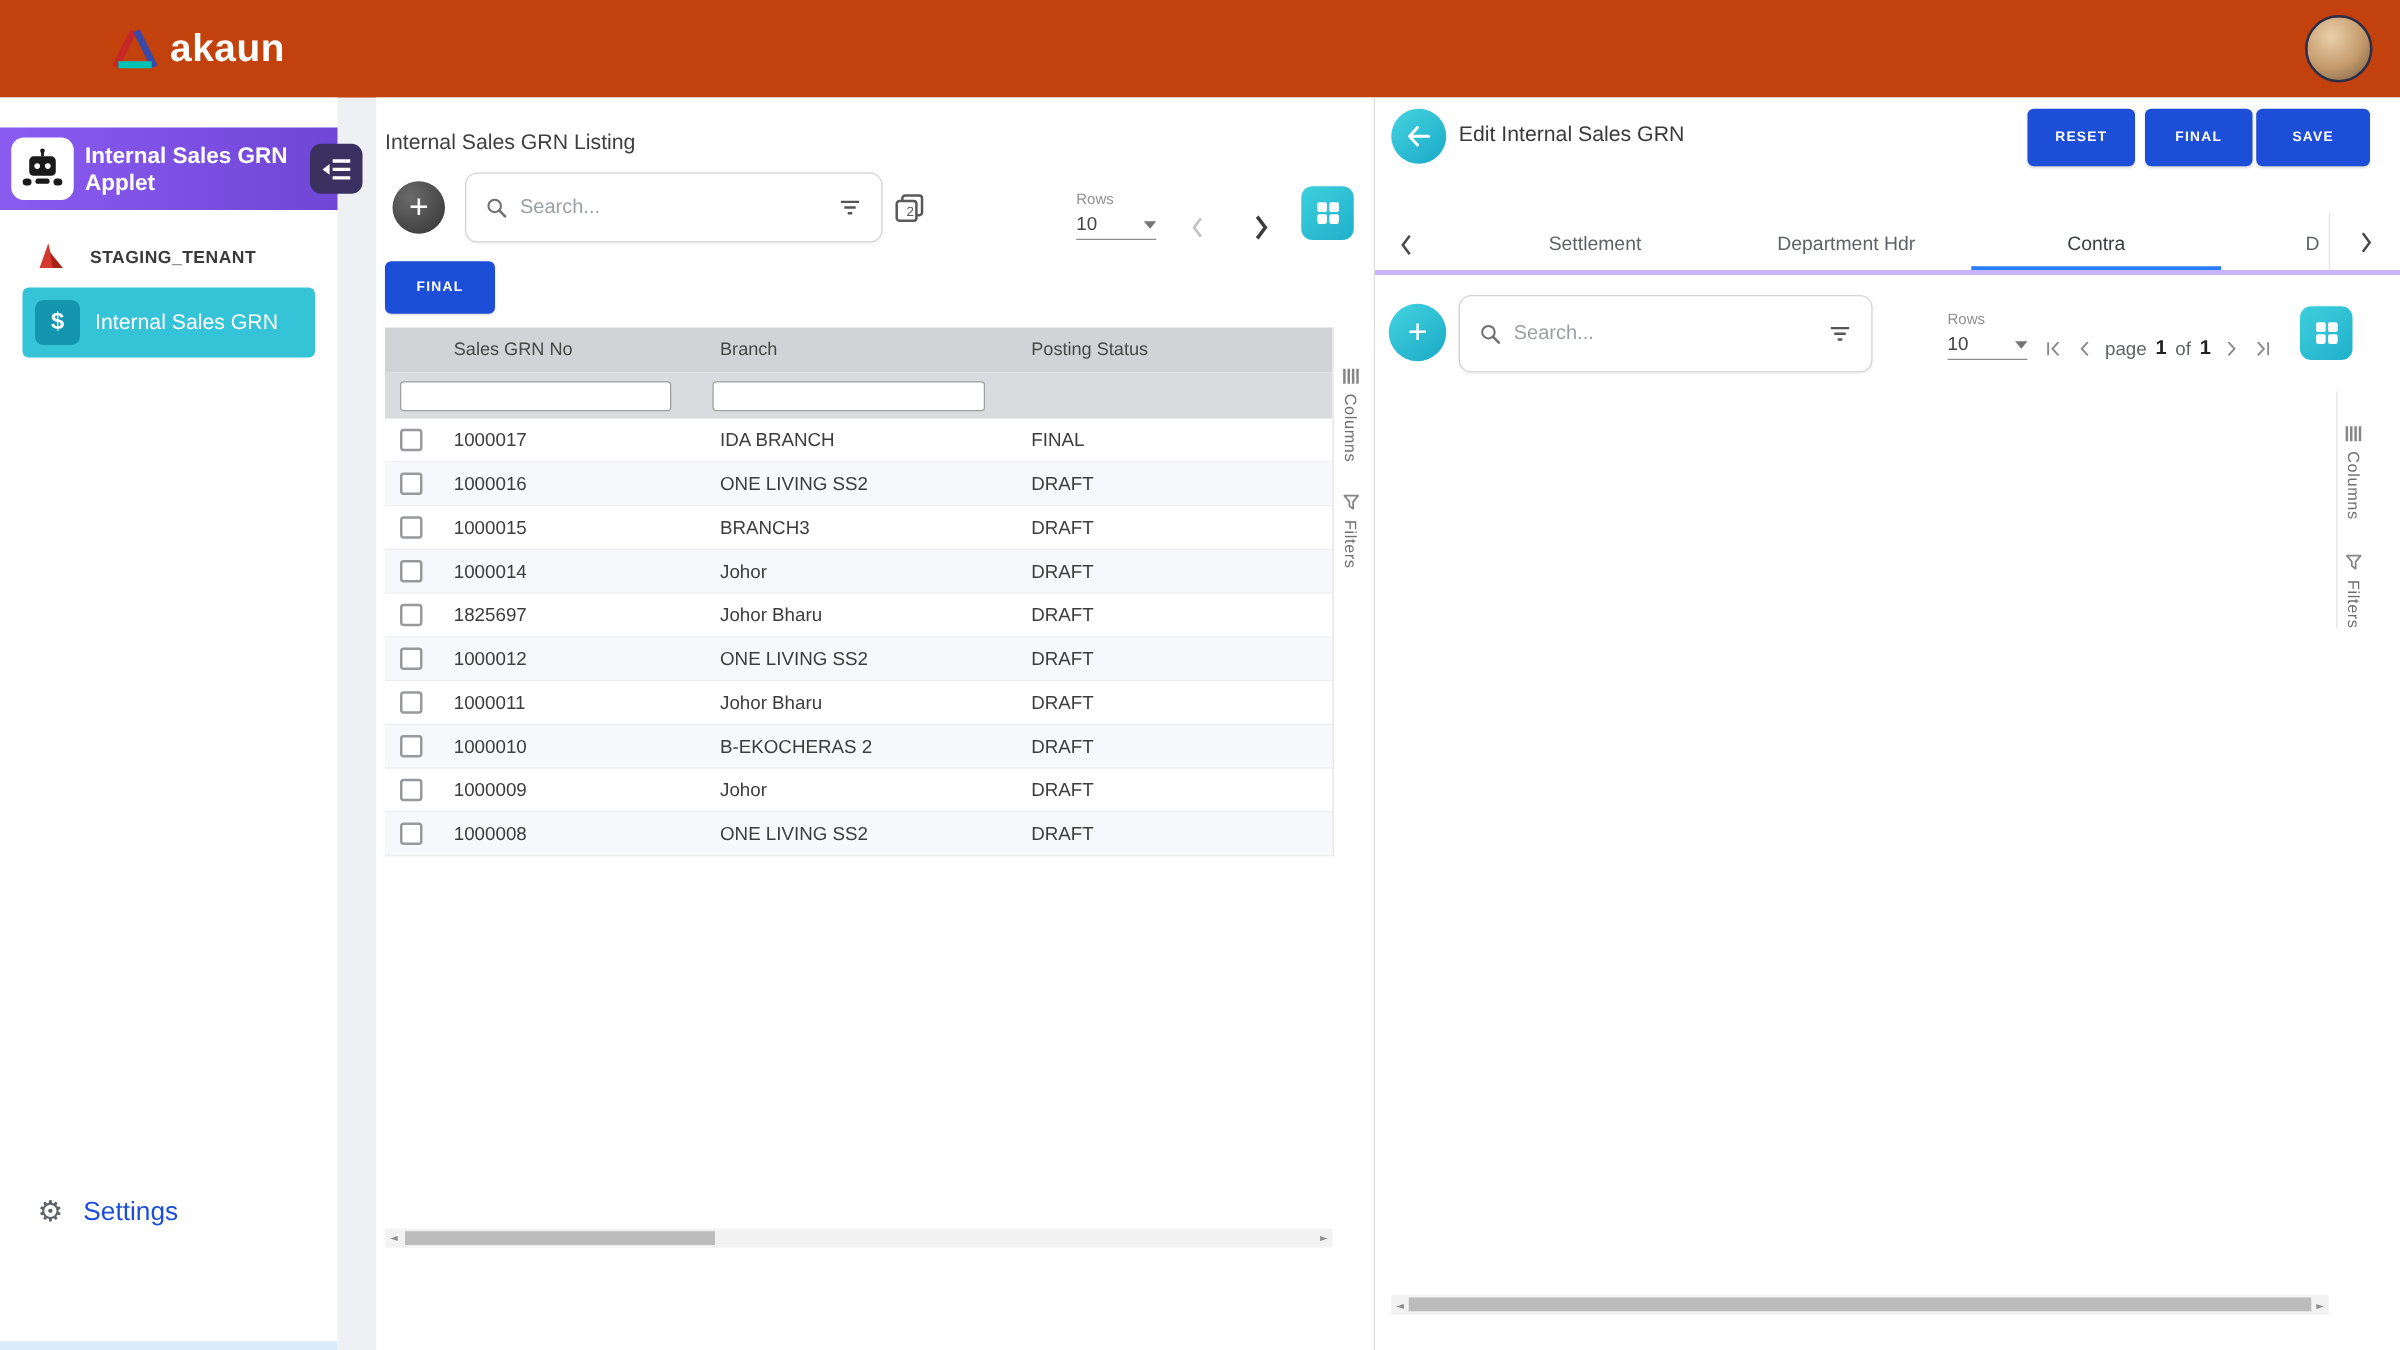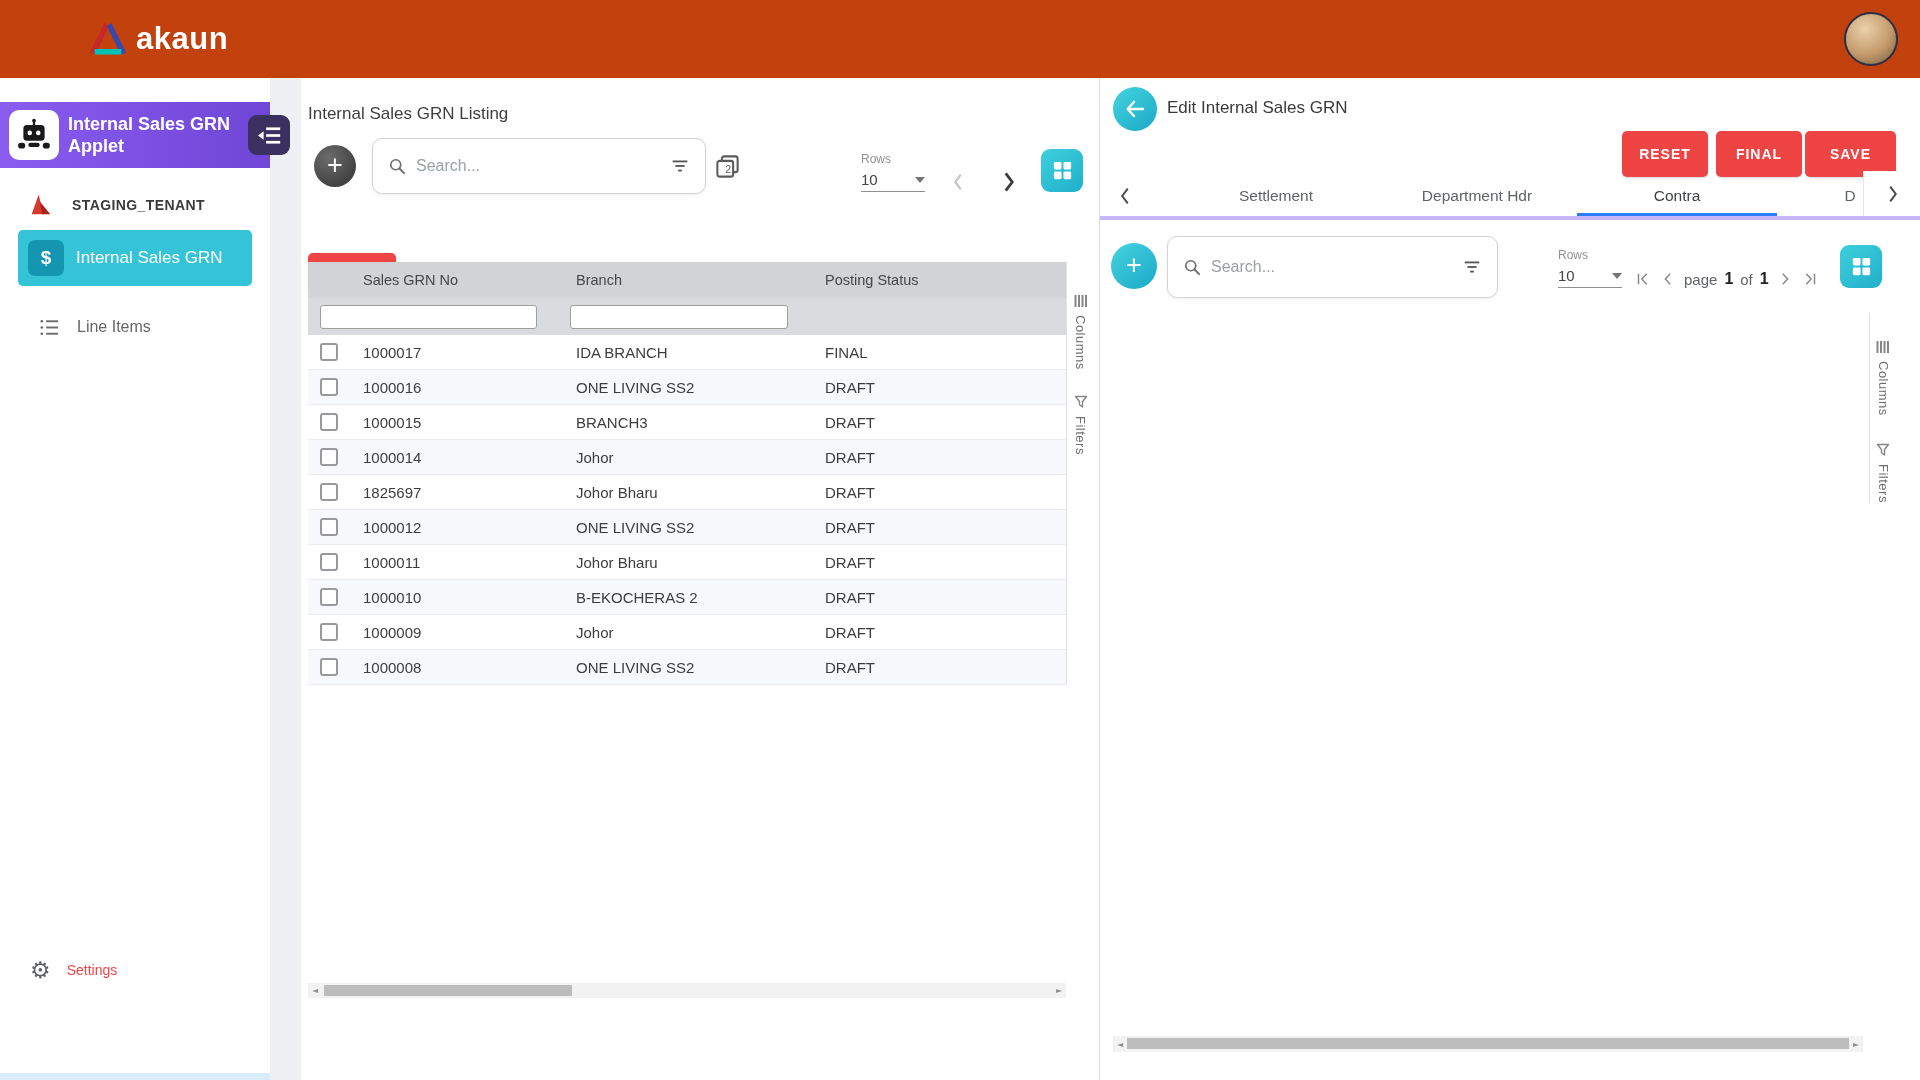--- a/index.html
+++ b/index.html
@@ -31,33 +31,33 @@
   .sb-active { position:absolute; top:152px; left:18px; width:234px; height:56px; background:#35c3d7; border-radius:5px;
                display:flex; align-items:center; padding-left:10px; gap:12px; cursor:pointer; }
   .sb-active-icon { width:36px; height:36px; background:#1495b0; border-radius:7px; color:#fff; font-weight:bold;
                     font-size:19px; display:flex; align-items:center; justify-content:center; }
   .sb-active-label { color:#fff; font-size:17px; }
   .sb-item { position:absolute; left:0; width:270px; height:42px; display:flex; align-items:center;
              padding-left:38px; gap:16px; cursor:pointer; }
   .sb-item-label { font-size:16px; color:#666; }
   .sb-footer { position:absolute; left:0; width:270px; height:40px; display:flex; align-items:center;
                padding-left:30px; gap:16px; cursor:pointer; }
-  .sb-footer-label { font-size:14px; color:#ef4444; }
+  .sb-footer-label { font-size:21px; color:#1d4ed8; }
   .glyph { font-family:"DejaVu Sans",sans-serif; }
   .gear-glyph { font-size:23px; color:#5f6368; line-height:1; }
   .sb-bottom-strip { position:absolute; bottom:0; left:0; width:270px; height:7px; background:#d8ecfa; }
 
   
   .searchbox { position:absolute; border:1px solid #d3d3d3; border-radius:10px; background:#fff;
                display:flex; align-items:center; padding:0 14px; gap:9px; box-shadow:0 1px 3px rgba(0,0,0,.06); }
   .searchbox input { border:none; outline:none; flex:1; font-size:16px; color:#444; background:transparent; min-width:0; }
   .searchbox input::placeholder { color:#9aa0a6; }
-  .btn-blue { position:absolute; background:#ef4444; color:#fff; font-weight:bold; font-size:14px; letter-spacing:1px;
+  .btn-blue { position:absolute; background:#1d4ed8; color:#fff; font-weight:bold; font-size:11px; letter-spacing:1px;
               border:none; border-radius:5px; display:flex; align-items:center; justify-content:center; cursor:pointer;
-              box-shadow:0 1px 2px rgba(0,0,0,.15);margin-top:44px; }
+              box-shadow:0 1px 2px rgba(0,0,0,.15); }
   .circle-btn { position:absolute; border-radius:50%; display:flex; align-items:center; justify-content:center;
                 border:none; cursor:pointer; color:#fff; }
   .dark-grad { background:radial-gradient(circle at 35% 30%, #6b6b6b, #414141 75%); }
   .teal-grad { background:linear-gradient(140deg,#45d4e0,#19a9c6); }
   .plus-glyph { font-size:27px; line-height:1; color:#fff; font-weight:normal; margin-top:-2px; }
   .grid-btn { position:absolute; border-radius:9px; background:linear-gradient(140deg,#3ecfdd,#1fb0cb);
               display:flex; align-items:center; justify-content:center; border:none; cursor:pointer; }
   .rows-ctl { position:absolute; width:64px; cursor:pointer; }
   .rows-lbl { font-size:12px; color:#909090; }
   .rows-val { margin-top:5px; display:flex; align-items:center; justify-content:space-between;
@@ -162,33 +162,20 @@
       </svg>
     </span>
     <span class="tenant-label">STAGING_TENANT</span>
   </div>
 
   <div class="sb-active">
     <div class="sb-active-icon">$</div>
     <span class="sb-active-label">Internal Sales GRN</span>
   </div>
 
-  <div class="sb-item" style="top:228px;">
-    <span>
-      <svg viewBox="0 0 24 24" width="23" height="23">
-        <circle cx="4" cy="5.5" r="1.4" fill="#6b6b6b"></circle>
-          <line x1="8.5" y1="5.5" x2="21" y2="5.5" stroke="#6b6b6b" stroke-width="2"></line>
-        <circle cx="4" cy="12" r="1.4" fill="#6b6b6b"></circle>
-          <line x1="8.5" y1="12" x2="21" y2="12" stroke="#6b6b6b" stroke-width="2"></line>
-        <circle cx="4" cy="18.5" r="1.4" fill="#6b6b6b"></circle>
-          <line x1="8.5" y1="18.5" x2="21" y2="18.5" stroke="#6b6b6b" stroke-width="2"></line>
-      </svg>
-    </span>
-    <span class="sb-item-label">Line Items</span>
-  </div>
 
   <div class="sb-footer" style="top:872px;">
     <span class="glyph gear-glyph">⚙</span>
     <span class="sb-footer-label">Settings</span>
   </div>
   <div class="sb-bottom-strip"></div>
 </aside>
 
 <main class="listing">
   <div class="l-title">Internal Sales GRN Listing</div>

